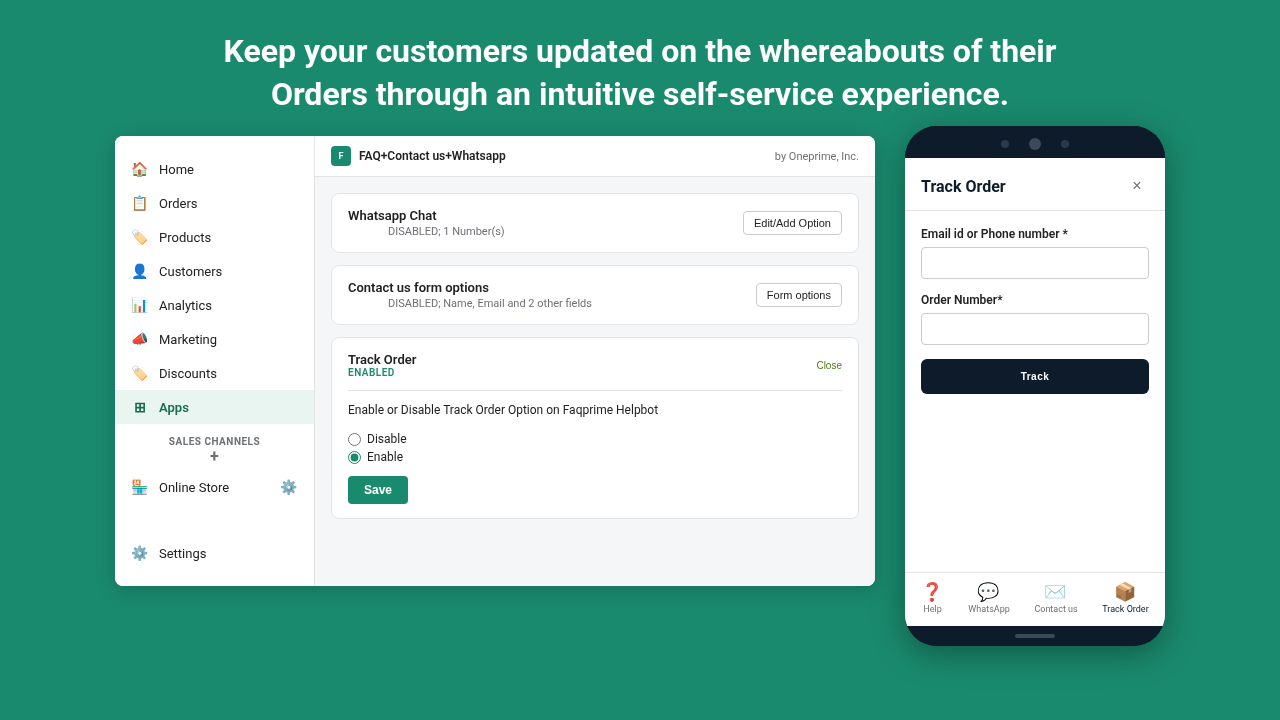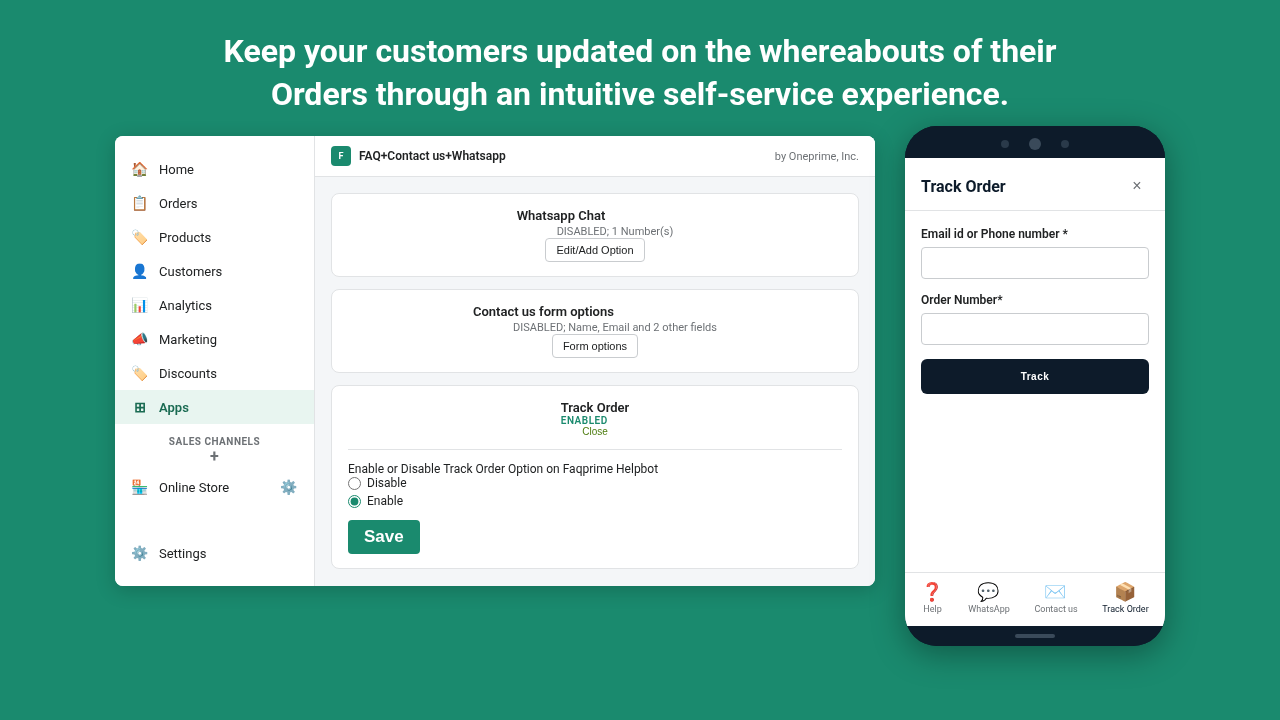--- a/index.html
+++ b/index.html
@@ -172,21 +172,20 @@
       background: #fff;
       border-radius: 8px;
       padding: 14px 16px;
       border: 1px solid #e1e3e5;
     }
 
     .card-header {
       display: flex;
       align-items: center;
       justify-content: space-between;
-      flex-direction: column;
     }
     .card-title {
       font-size: 13px;
       font-weight: 600;
       color: #202223;
     }
     .card-subtitle {
       font-size: 11px;
       color: #6d7175;
       margin-top: 2px;
@@ -217,21 +216,21 @@
     }
     .enabled-badge {
       font-size: 10px;
       font-weight: 600;
       color: #1a8a6e;
       letter-spacing: 0.5px;
     }
     .track-option-label {
       font-size: 12px;
       color: #202223;
-      margin-bottom: 0;
+      margin-bottom: 15px;
     }
     .radio-group {
       display: flex;
       flex-direction: column;
       gap: 4px;
     }
     .radio-item {
       display: flex;
       align-items: center;
       gap: 6px;
@@ -240,21 +239,21 @@
     }
     .radio-item input[type="radio"] {
       accent-color: #1a8a6e;
     }
     .save-btn {
       background: #1a8a6e;
       color: #fff;
       border: none;
       border-radius: 4px;
       padding: 7px 16px;
-      font-size: 17px;
+      font-size: 12px;
       font-weight: 600;
       cursor: pointer;
       margin-top: 12px;
     }
 
     
     .phone-mockup {
       width: 260px;
       min-width: 260px;
       height: 520px;

